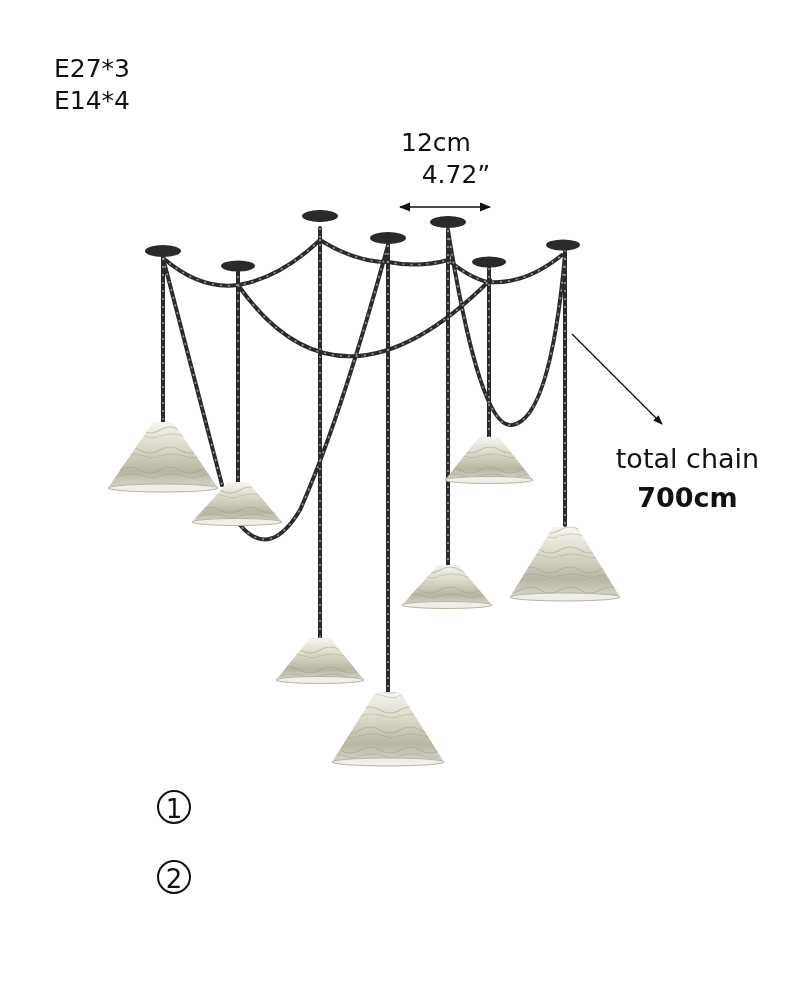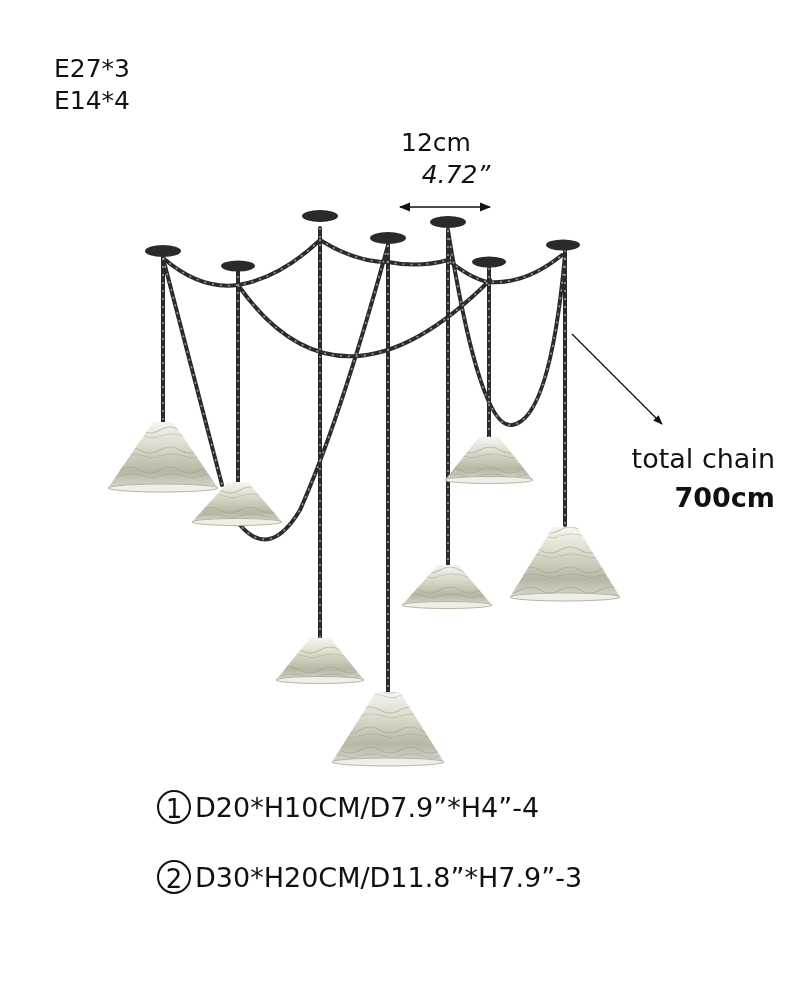--- a/index.html
+++ b/index.html
@@ -1,34 +1,34 @@
 <!DOCTYPE html>
 <html><head>
 <meta charset="utf-8">
 <style>
   html, body { margin:0; padding:0; background:#ffffff; }
   body { width:800px; height:1000px; position:relative; overflow:hidden;
          font-family: "DejaVu Sans", "Liberation Sans", sans-serif; color:#111; }
   .txt { position:absolute; white-space:nowrap; line-height:1; }
   .socket { font-size:25px; left:38px;margin-left:16px; }
   .dimtxt { font-size:25px; text-align:center; }
-  .chaintxt { font-size:27px; text-align:right; }
+  .chaintxt { font-size:27px; text-align:center; }
   .spec { font-size:27px; left:157px; display:flex; align-items:center; }
   .circnum { display:inline-block; width:34px; height:34px; border:2px solid #111; border-radius:50%;
              text-align:center; line-height:34px; font-size:26px; margin-right:4px; box-sizing:border-box; }
   svg.main { position:absolute; left:0; top:0; }
 </style>
 </head>
 <body>
 
 <div class="txt socket" style="top:56px;">E27*3</div>
 <div class="txt socket" style="top:88px;">E14*4</div>
 
 <div class="txt dimtxt" style="left:394px; top:130px; width:84px;">12cm</div>
-<div class="txt dimtxt" style="left:410px; top:162px; width:92px;font-style:italic;">4.72”</div>
+<div class="txt dimtxt" style="left:410px; top:162px; width:92px;">4.72”</div>
 
 <div class="txt chaintxt" style="left:600px; top:445px; width:175px;">total chain</div>
 <div class="txt chaintxt" style="left:600px; top:484px; width:175px;font-weight:bold;">700cm</div>
 
 <svg class="main" width="800" height="1000" viewBox="0 0 800 1000">
   <defs>
     <linearGradient id="shadeGrad" x1="0" y1="0" x2="0" y2="1">
       <stop offset="0" stop-color="#f6f5f0"></stop>
       <stop offset="0.35" stop-color="#dedbcd"></stop>
       <stop offset="0.75" stop-color="#b9b6a4"></stop>
@@ -142,18 +142,16 @@
     <g>
       <path d="M553 527 L577 527 L620 597 L510 597 Z" fill="url(#shadeGrad)"></path>
       <path d="M553 527 L577 527 L620 597 L510 597 Z" fill="url(#marble)"></path>
       <ellipse cx="565" cy="597" rx="55" ry="4" fill="#efeee8" stroke="#b8b5a5" stroke-width="1"></ellipse>
     </g>
   </g>
 </svg>
 
 <div class="txt spec" style="top:790px;">
   <span class="circnum">1</span>
-  <span>D20*H10CM/D7.9”*H4”-4</span>
 </div>
 <div class="txt spec" style="top:860px;">
   <span class="circnum">2</span>
-  <span>D30*H20CM/D11.8”*H7.9”-3</span>
 </div>
 
 </body></html>

